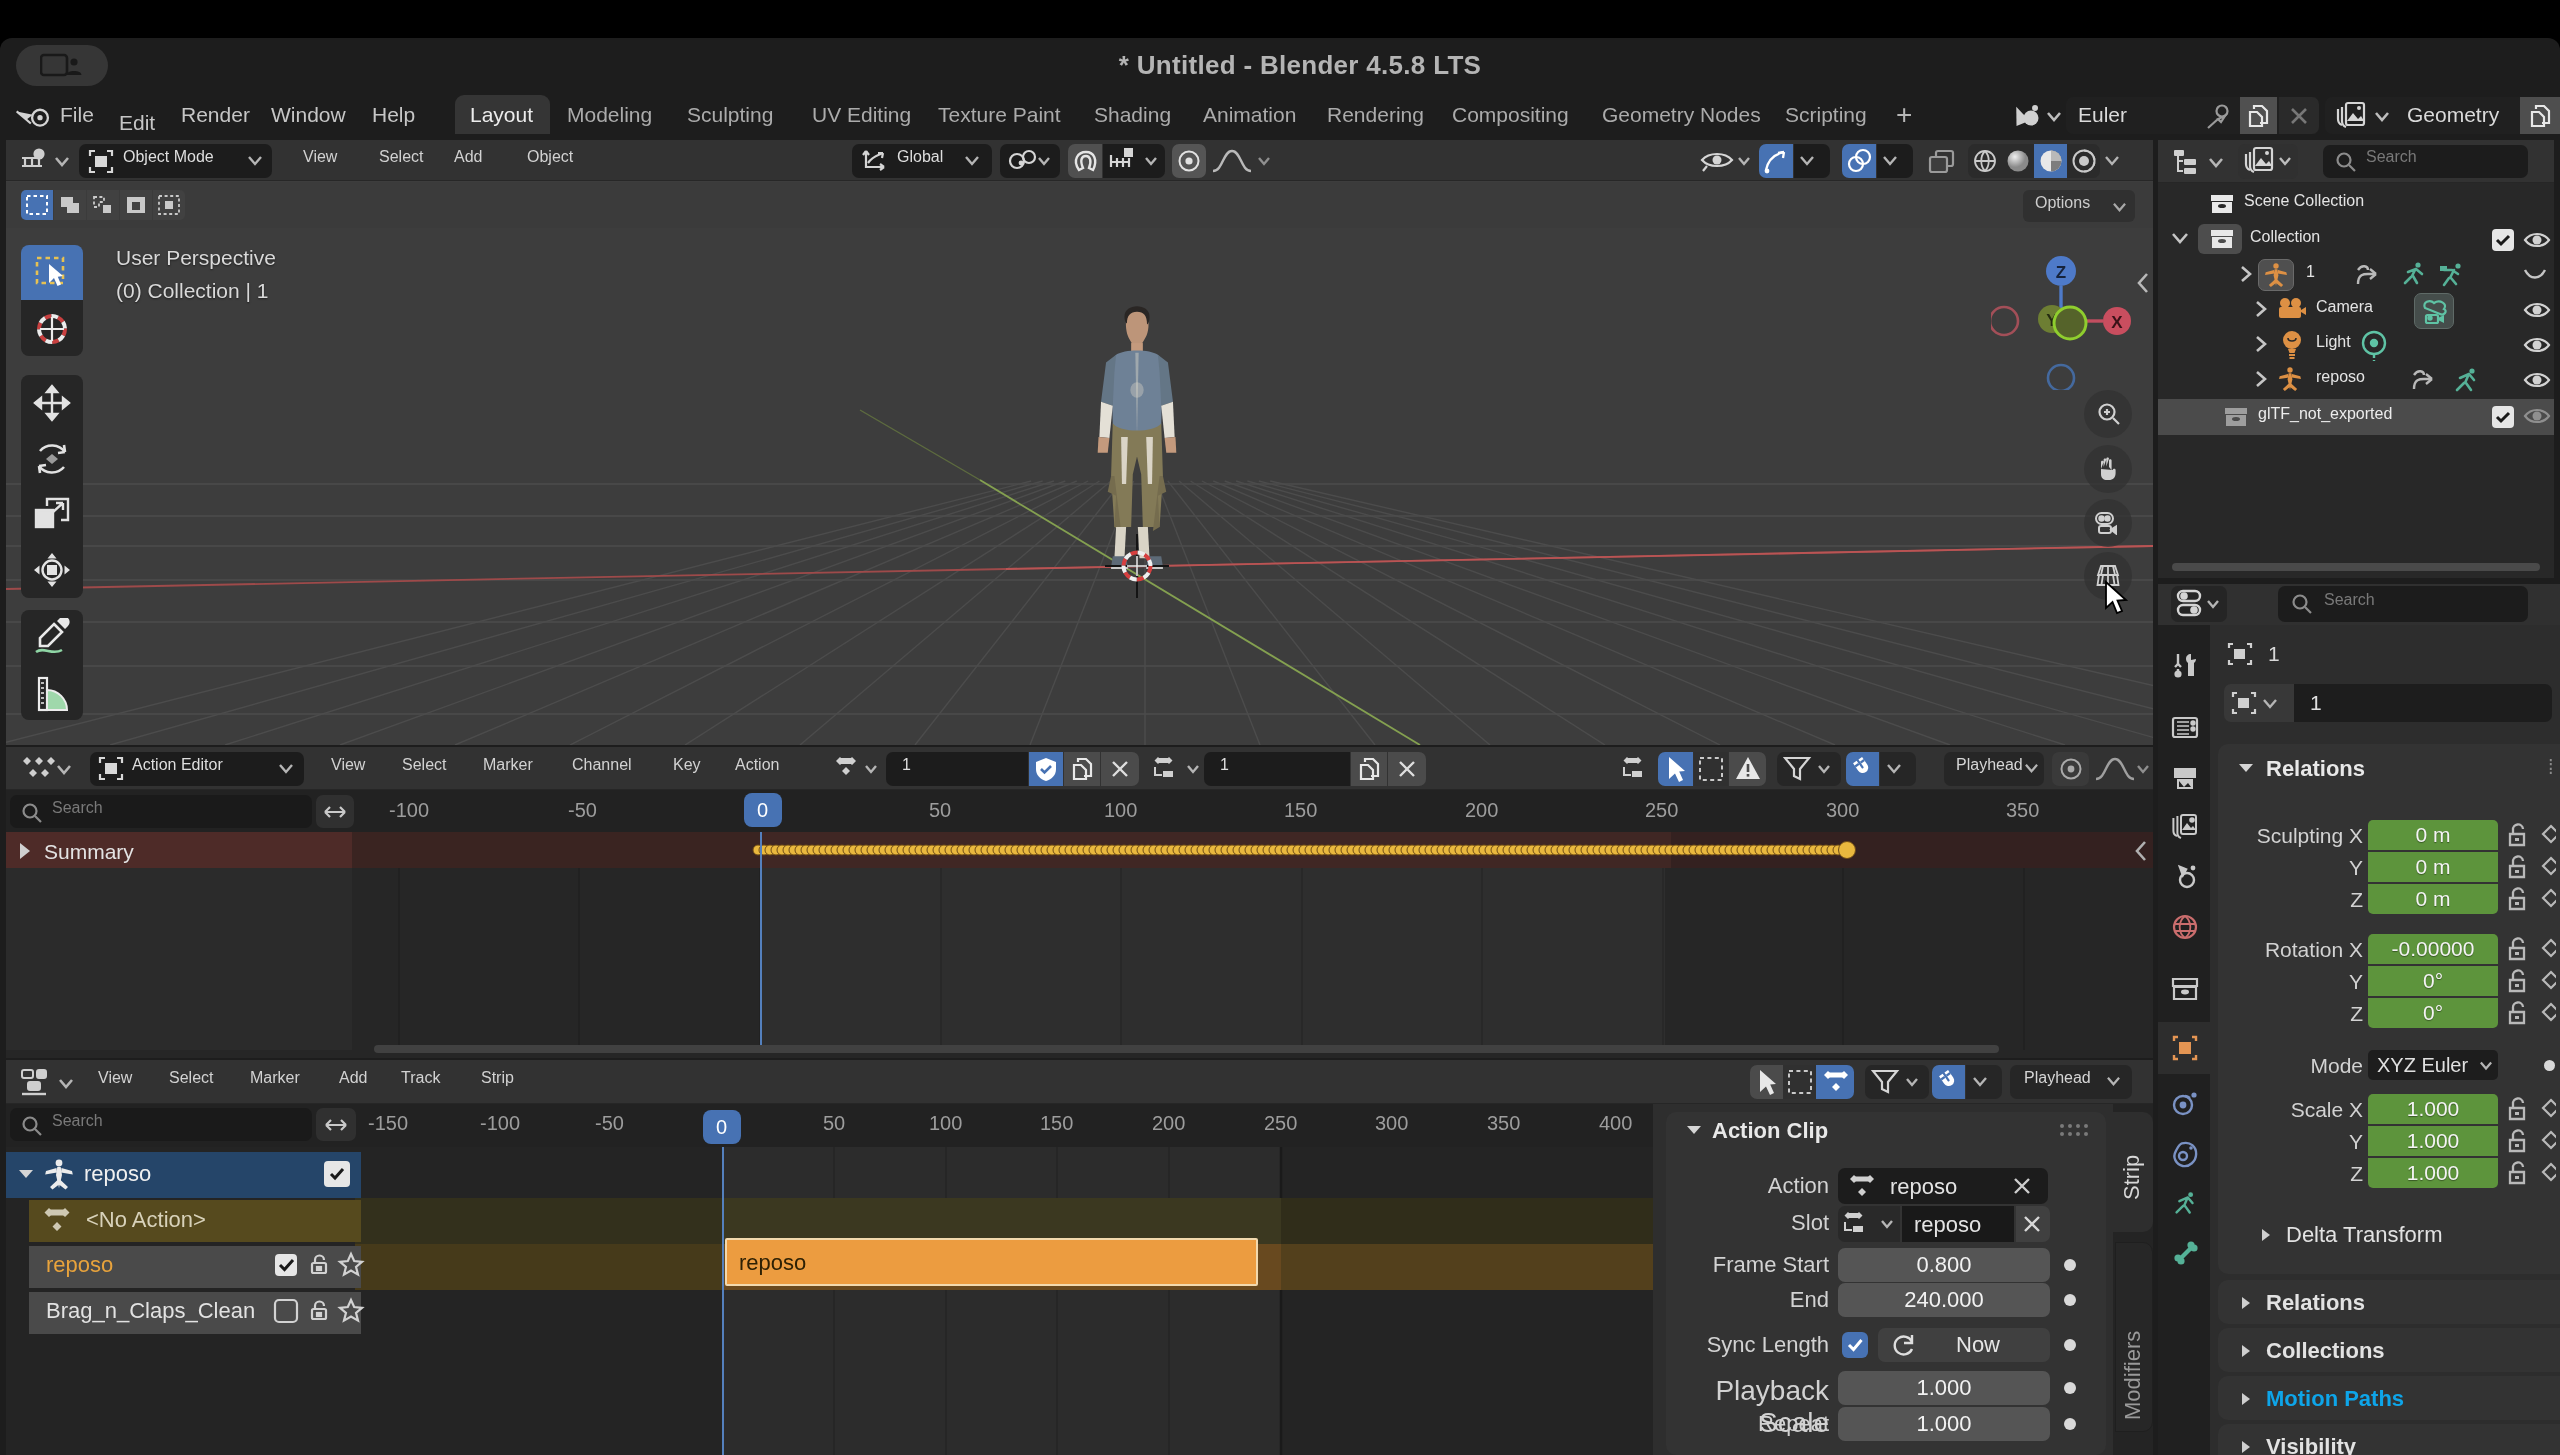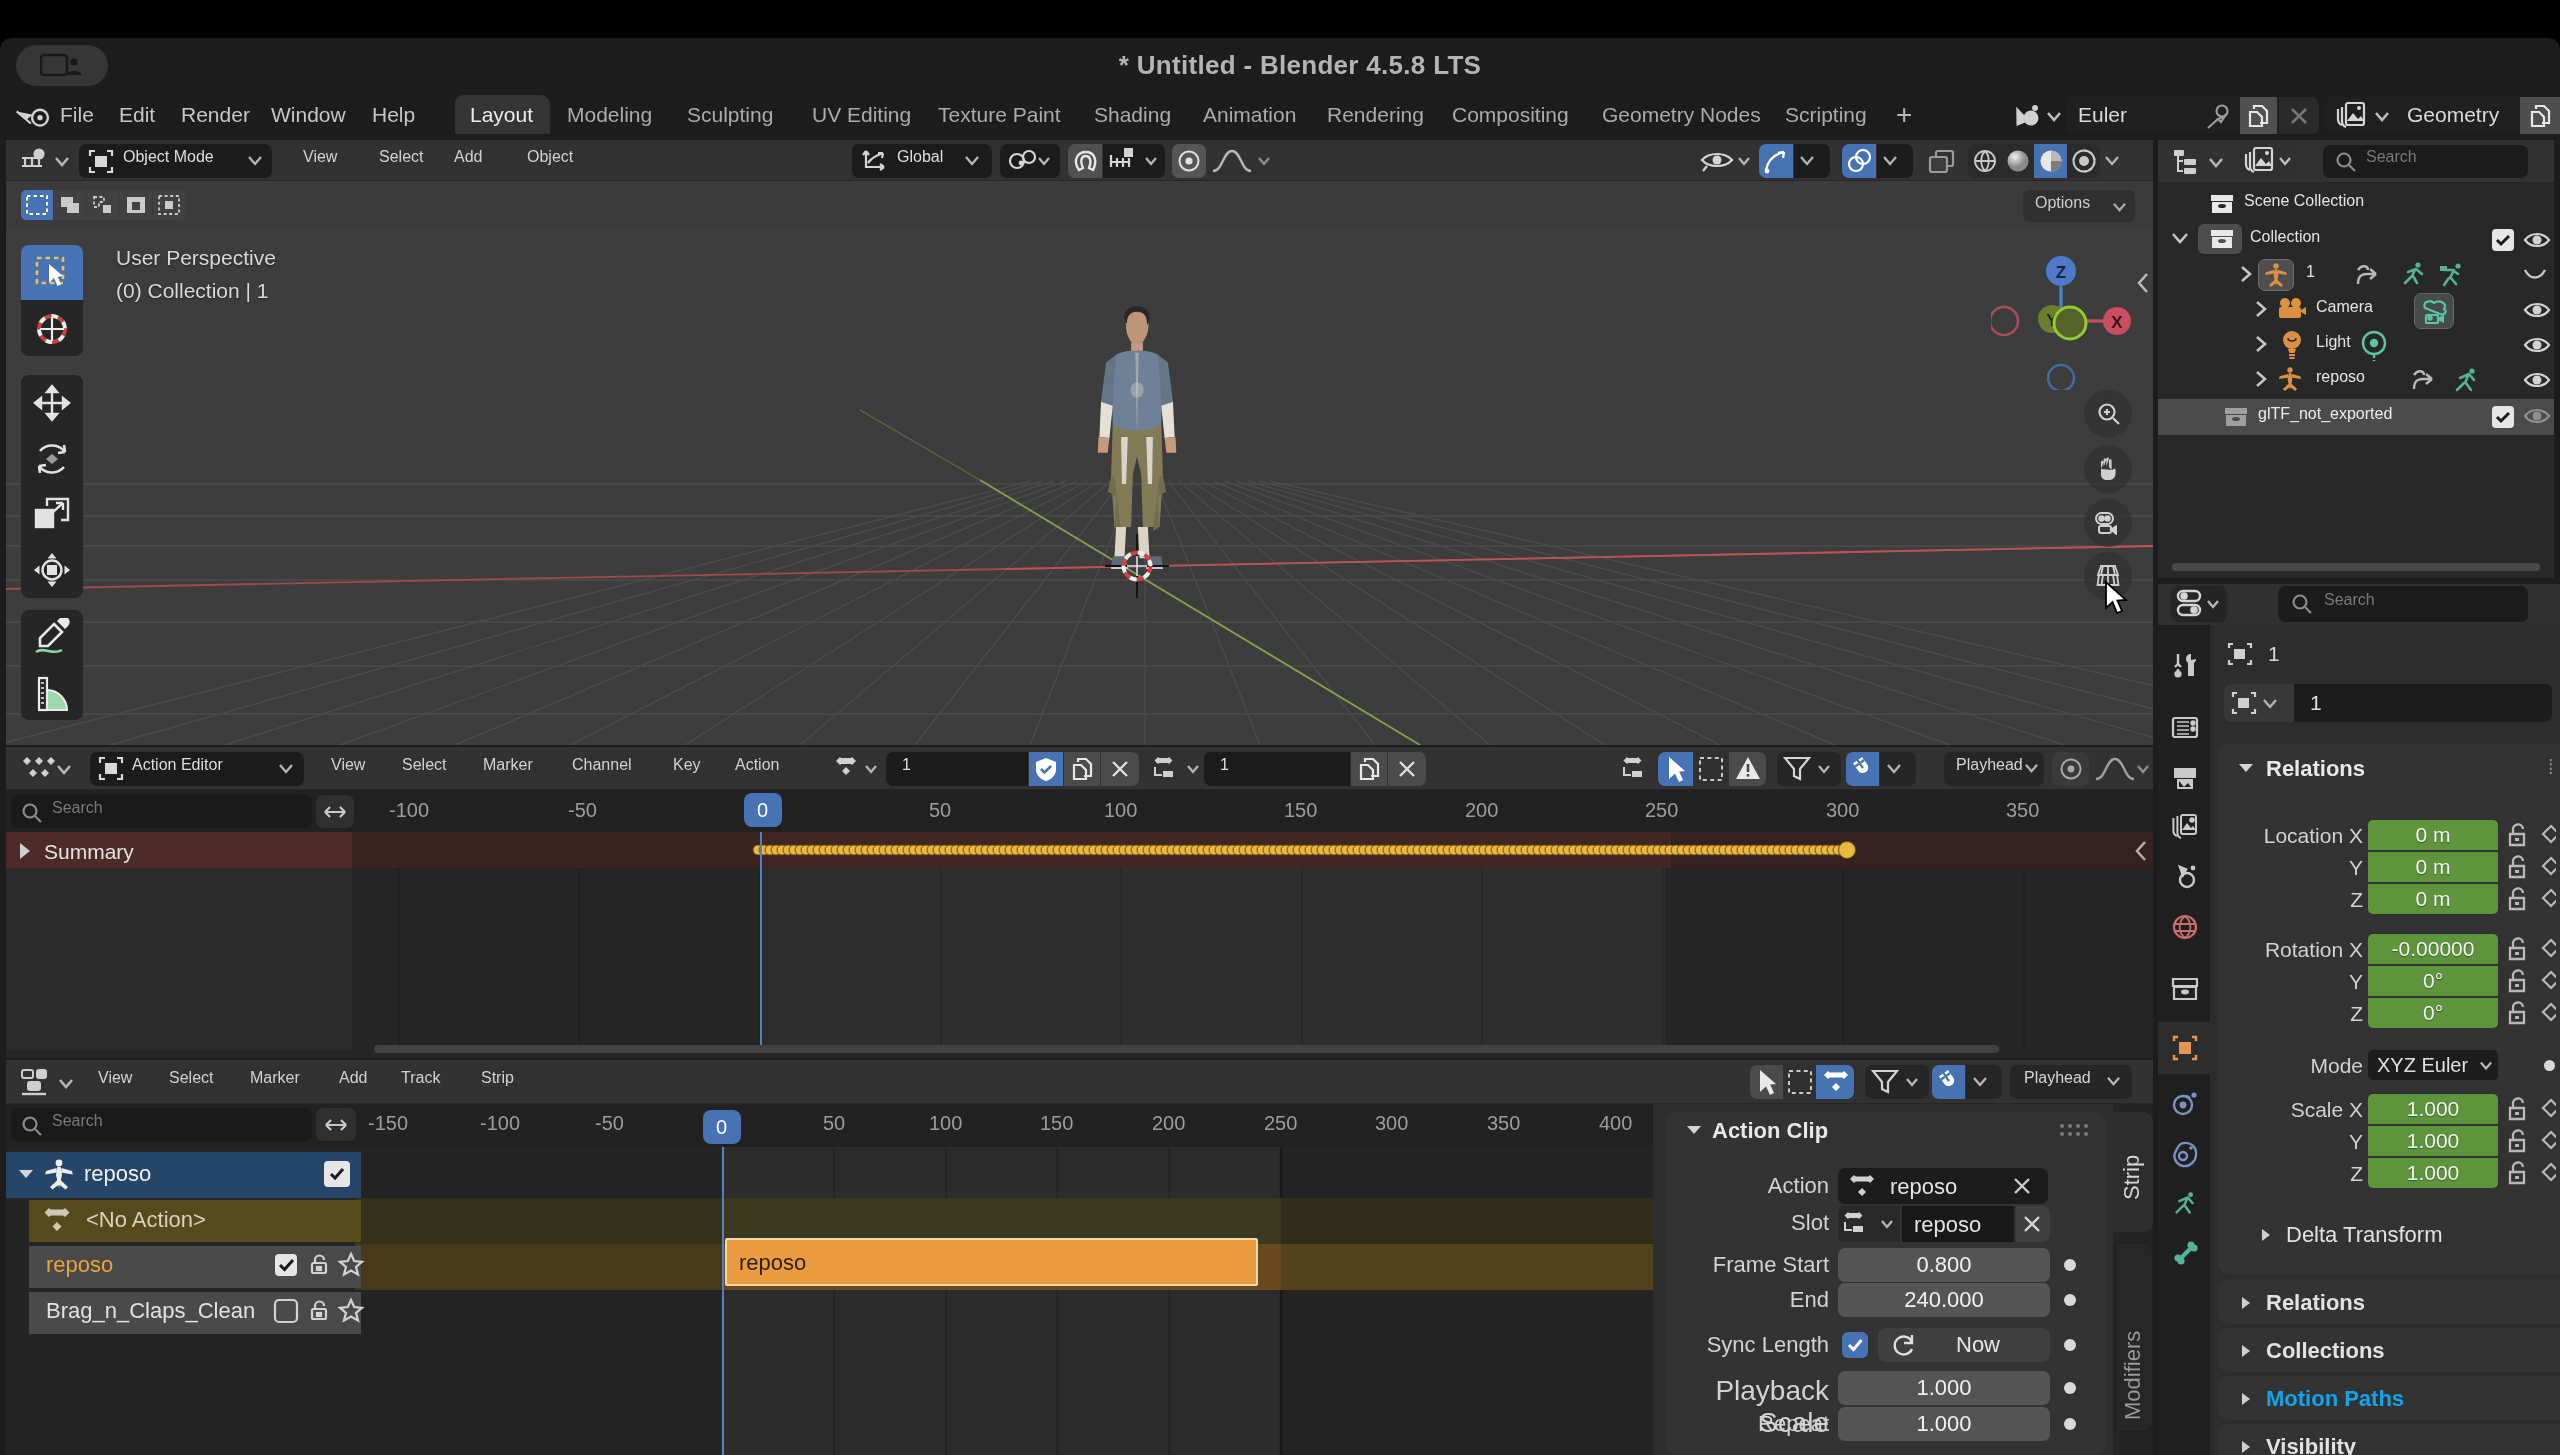--- a/index.html
+++ b/index.html
@@ -28,21 +28,21 @@
   <div class="abs" id="menurow" style="left:0;top:95px;width:2560px;height:45px;color:#c6c6c6;font-size:21px;padding-left:31px;">
     <svg class="abs" style="left:14px;top:6px;" width="42" height="30" viewBox="0 0 50 36">
       <g fill="none" stroke="#d4d4d4" stroke-width="2.8">
         <circle cx="31" cy="20" r="9.5"></circle>
         <circle cx="31" cy="20" r="3.2" fill="#d4d4d4" stroke="none"></circle>
         <path d="M22.5 16.5 L3 12.5 L14.5 22.5" fill="#d4d4d4" stroke="none"></path>
         <path d="M3 12.5 L20 27" stroke-width="2.6"></path>
       </g>
     </svg>
     <div class="abs" style="left:60px;top:8px;">File</div>
-    <div class="abs" style="left:119px;top:8px;">Edit</div>
+    <div class="abs" style="left:119px;top:16px;">Edit</div>
     <div class="abs" style="left:181px;top:8px;">Render</div>
     <div class="abs" style="left:271px;top:8px;">Window</div>
     <div class="abs" style="left:372px;top:8px;">Help</div>
     <div class="abs" style="left:455px;top:0;width:95px;height:39px;background:#353535;border-radius:9px 9px 0 0;"></div>
     <div class="abs" style="left:470px;top:8px;color:#ececec;">Layout</div>
     <div class="abs" style="left:567px;top:8px;color:#ababab;">Modeling</div>
     <div class="abs" style="left:687px;top:8px;color:#ababab;">Sculpting</div>
     <div class="abs" style="left:812px;top:8px;color:#ababab;">UV Editing</div>
     <div class="abs" style="left:938px;top:8px;color:#ababab;">Texture Paint</div>
     <div class="abs" style="left:1094px;top:8px;color:#ababab;">Shading</div>
@@ -1455,21 +1455,21 @@
     <div class="abs" style="left:152px;top:107px;color:#e0e0e0;font-size:21px;">1</div>
 
     <div class="abs" style="left:60px;top:160px;width:342px;height:530px;background:#333333;border-radius:10px 0 0 10px;"></div>
     <svg class="abs" style="left:78px;top:176px;" width="20" height="18" viewBox="0 0 20 18">
         <path d="M3 4 l7 8 l7 -8" fill="#d5d5d5"></path>
       </svg>
     <div class="abs" style="left:108px;top:172px;color:#e8e8e8;font-size:22px;font-weight:bold;">Relations</div>
     <div class="abs" style="left:390px;top:172px;color:#8a8a8a;font-size:20px;">⁞</div>
 
     <div id="proprows">
-      <div class="abs" style="left:60px;top:240px;width:145px;height:26px;color:#d2d2d2;font-size:21px;text-align:right;">Location X</div>
+      <div class="abs" style="left:60px;top:240px;width:145px;height:26px;color:#d2d2d2;font-size:21px;text-align:right;">Sculpting X</div>
       <div class="abs" style="left:210px;top:236px;width:130px;height:30px;background:#5d943c;border-radius:5px 5px 0 0;"></div>
       <div class="abs" style="left:210px;top:239px;width:130px;text-align:center;color:#f4f4f4;font-size:21px;text-shadow:0 1px 1px rgba(0,0,0,0.4);">0 m</div>
       <div class="abs" style="left:60px;top:272px;width:145px;height:26px;color:#d2d2d2;font-size:21px;text-align:right;">Y</div>
       <div class="abs" style="left:210px;top:268px;width:130px;height:30px;background:#5d943c;"></div>
       <div class="abs" style="left:210px;top:271px;width:130px;text-align:center;color:#f4f4f4;font-size:21px;text-shadow:0 1px 1px rgba(0,0,0,0.4);">0 m</div>
       <div class="abs" style="left:60px;top:304px;width:145px;height:26px;color:#d2d2d2;font-size:21px;text-align:right;">Z</div>
       <div class="abs" style="left:210px;top:300px;width:130px;height:30px;background:#5d943c;border-radius:0 0 5px 5px;"></div>
       <div class="abs" style="left:210px;top:303px;width:130px;text-align:center;color:#f4f4f4;font-size:21px;text-shadow:0 1px 1px rgba(0,0,0,0.4);">0 m</div>
       <div class="abs" style="left:60px;top:354px;width:145px;height:26px;color:#d2d2d2;font-size:21px;text-align:right;">Rotation X</div>
       <div class="abs" style="left:210px;top:350px;width:130px;height:30px;background:#5d943c;border-radius:5px 5px 0 0;"></div>

